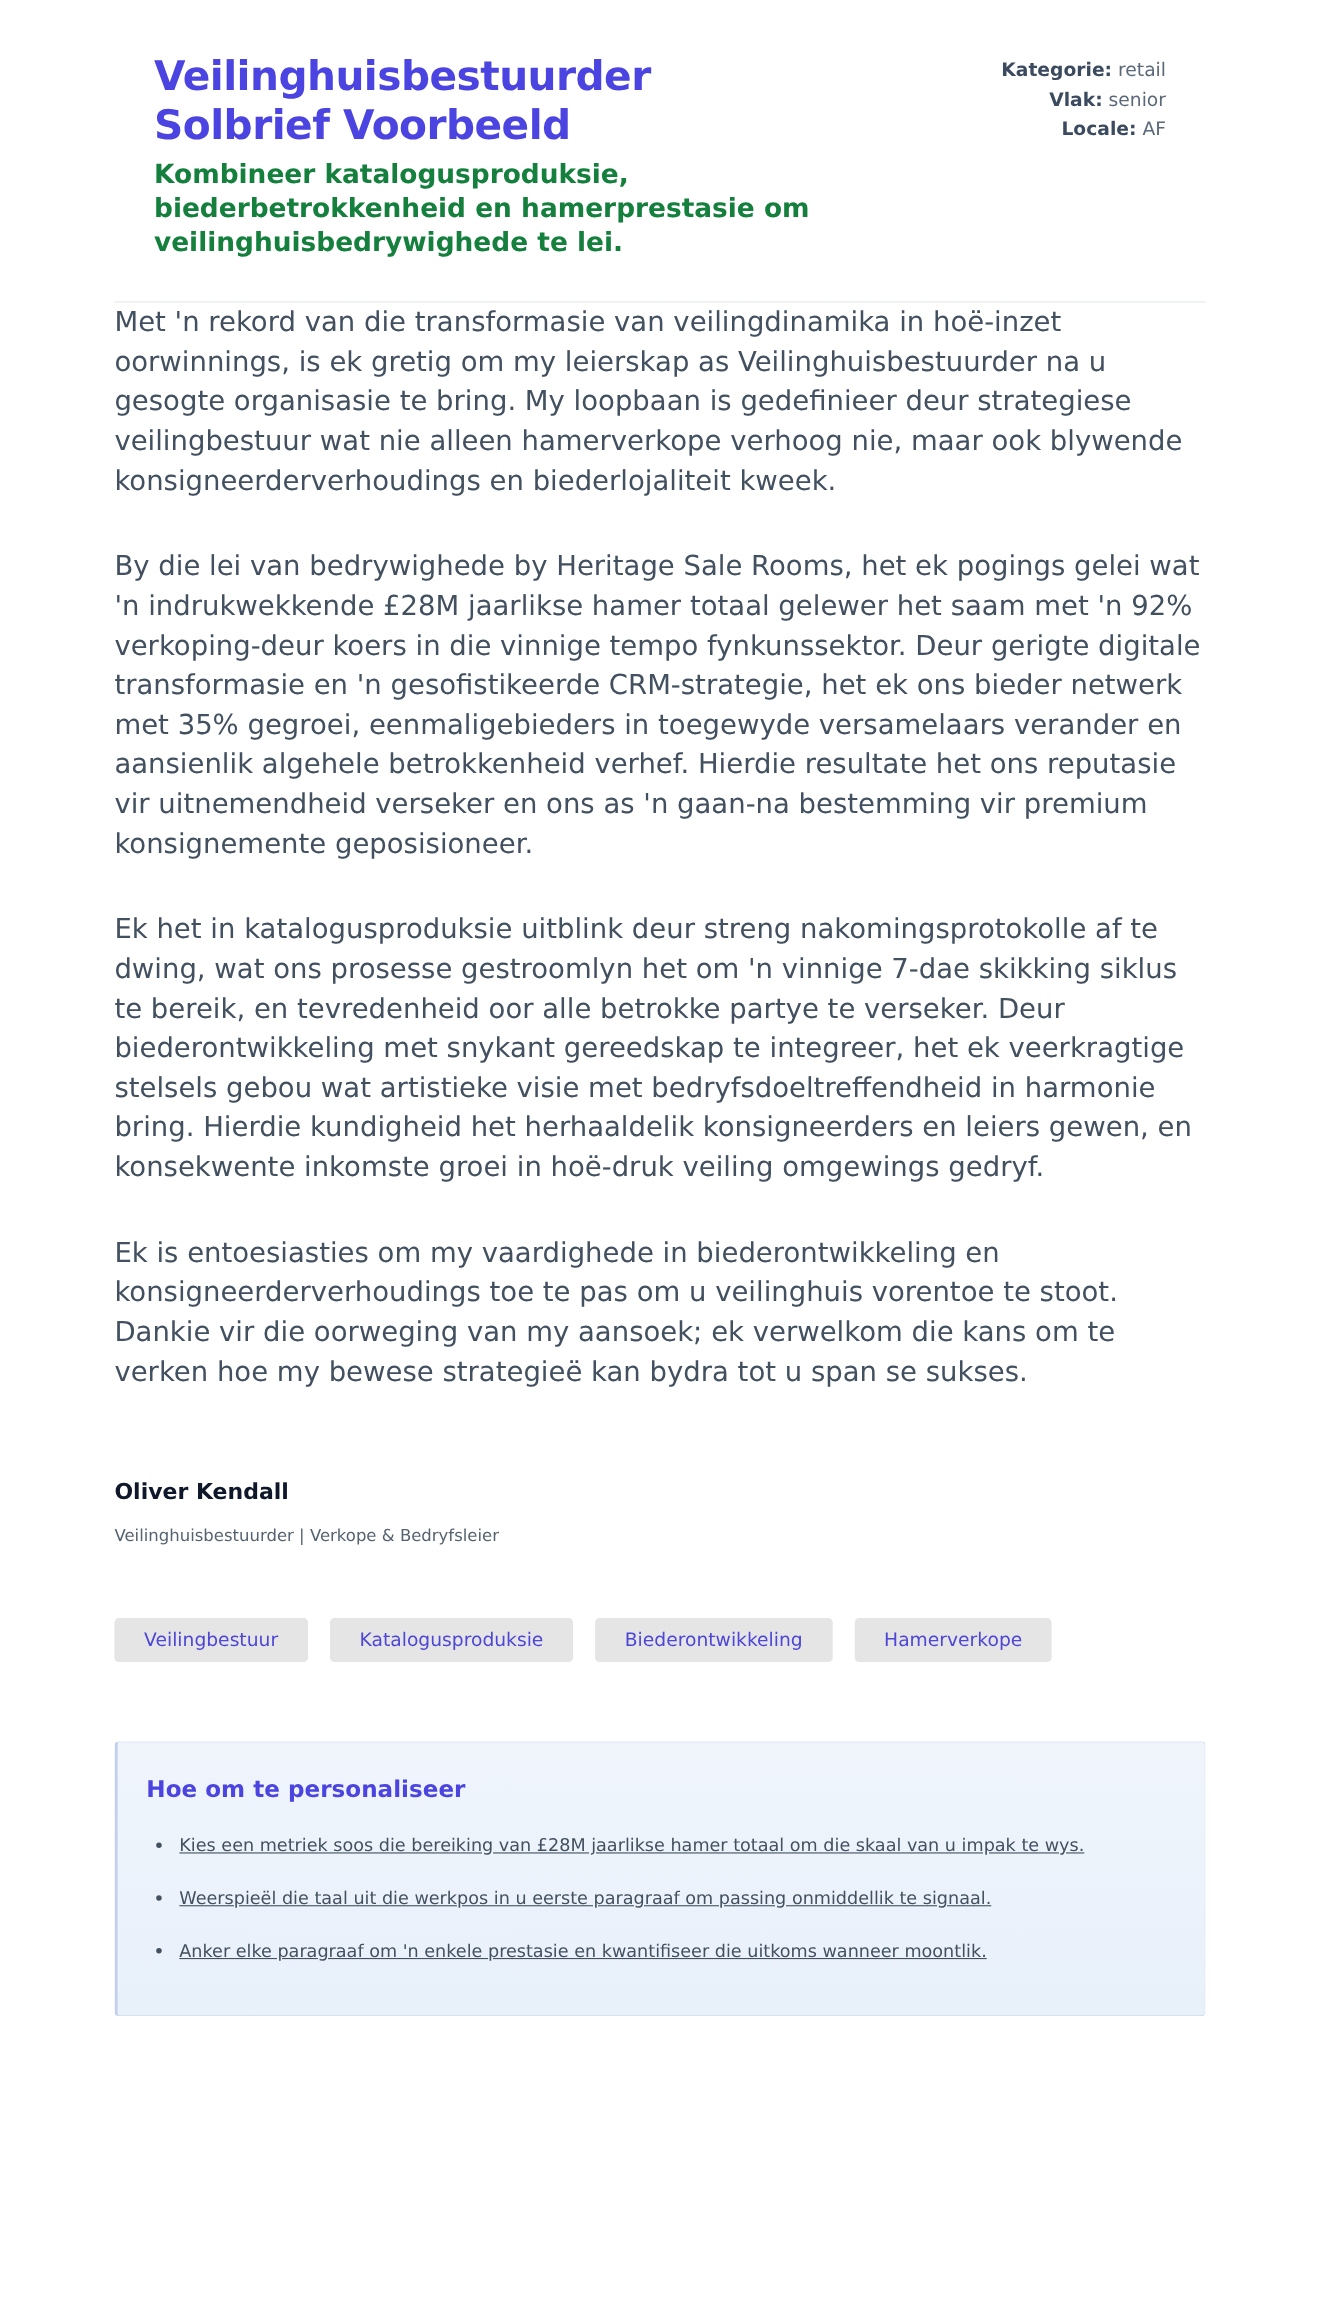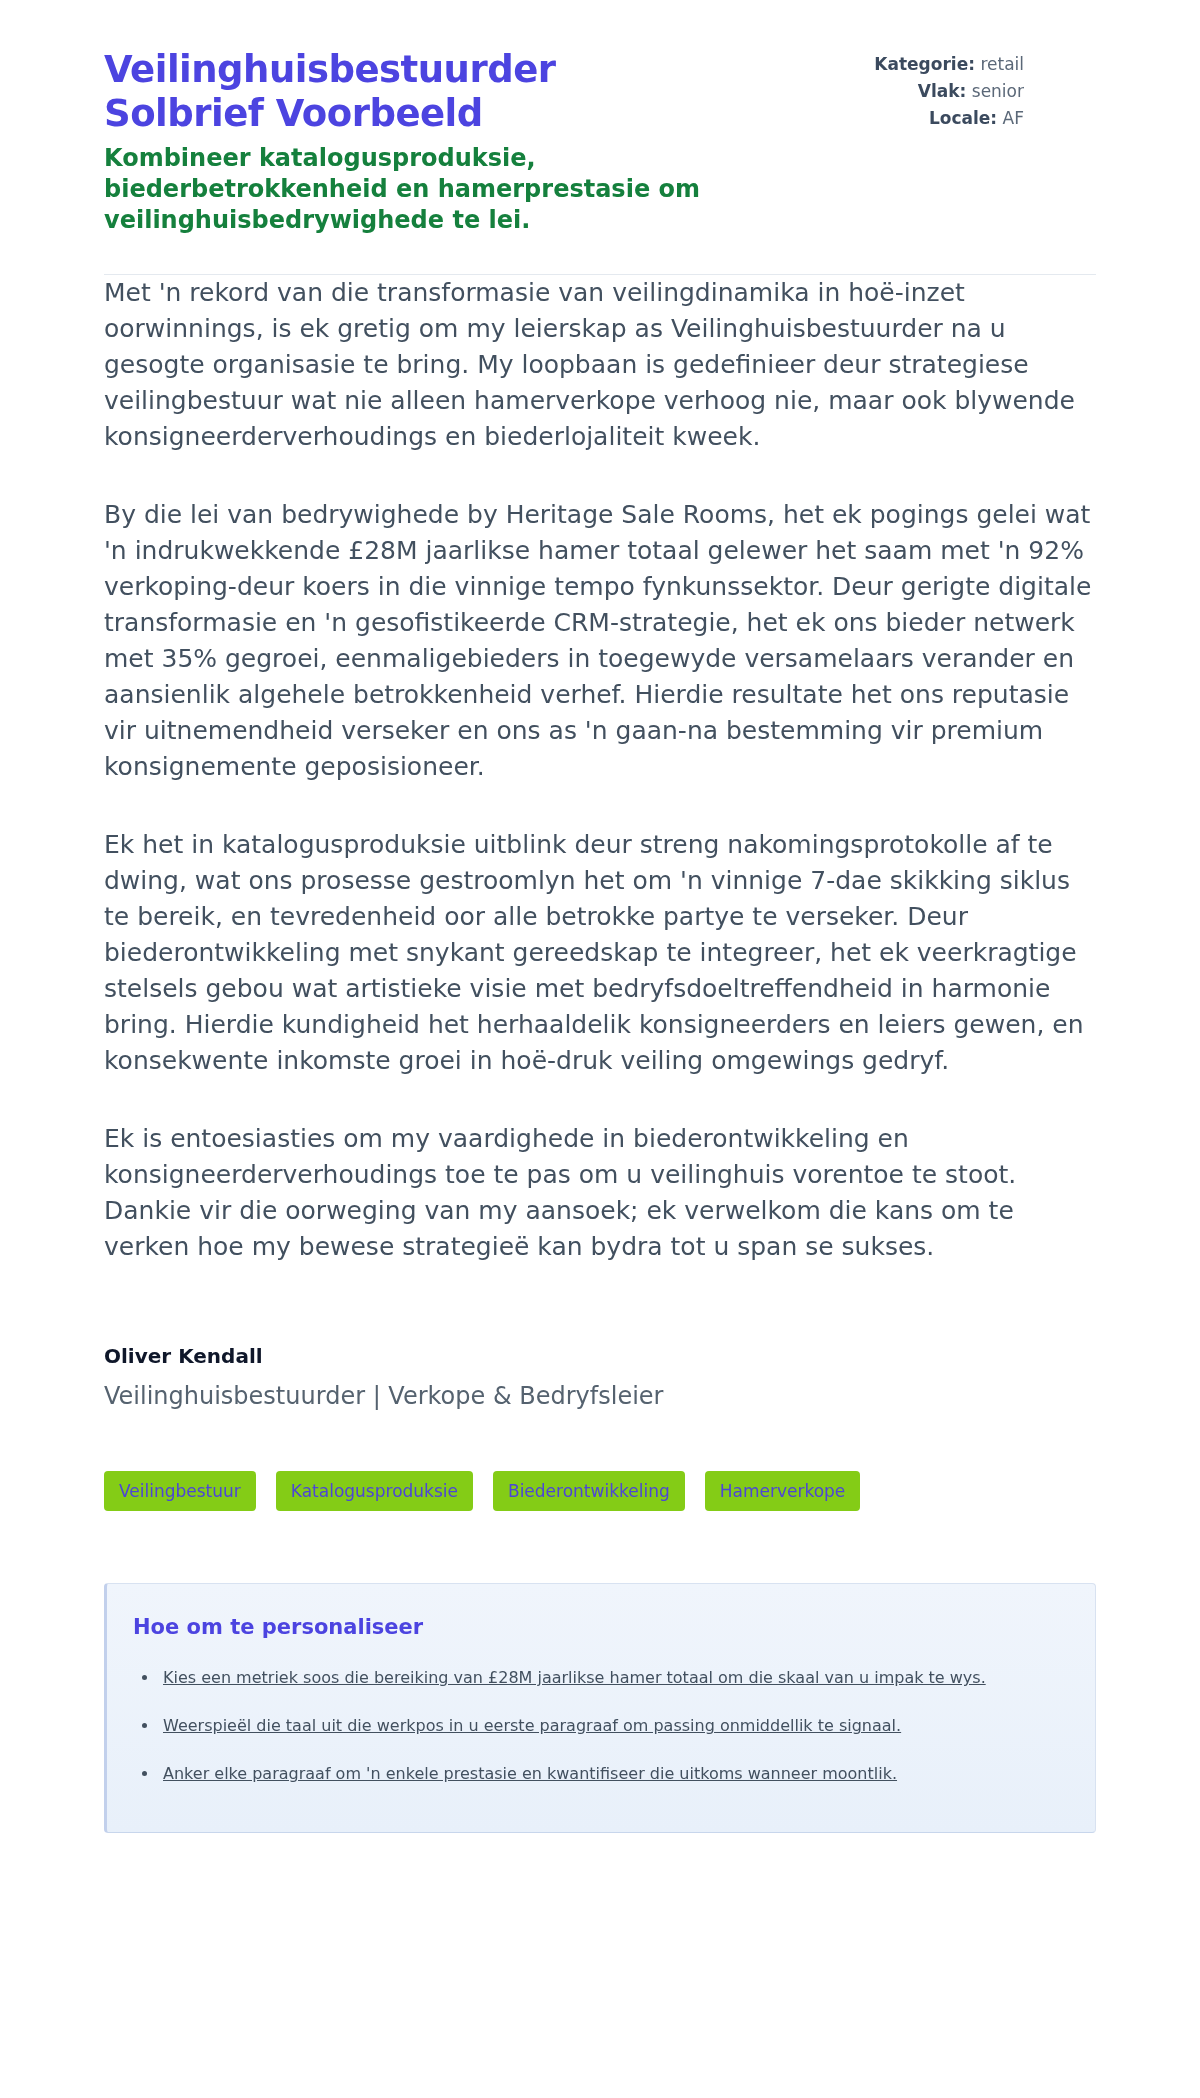--- a/index.html
+++ b/index.html
@@ -6,21 +6,21 @@
   body{
     width:1200px;
     min-height:2098px;
     background:#ffffff;
     font-family:"DejaVu Sans", sans-serif;
     -webkit-font-smoothing:antialiased;
   }
   .page{width:992px;margin:0 auto;padding-top:48px;}
 
   
-  .header{display:flex;justify-content:flex-start;align-items:flex-start;}
+  .header{display:flex;justify-content:center;align-items:flex-start;}
   .header-left{width:620px;}
   .page-title{
     margin:0;
     font-size:37px;
     line-height:1.18;
     font-weight:bold;
     color:#4c44e0;
     letter-spacing:-0.5px;
   }
   .page-subtitle{
@@ -46,31 +46,31 @@
     color:#4c44e0;
   }
   .paragraphs p{
     margin:0 0 42px;
     font-size:25px;
     line-height:36px;
     color:#42505f;
   }
   .signature{margin-top:78px;}
   .sig-name{margin:0;font-size:20px;line-height:26px;font-weight:bold;color:#0f172a;}
-  .sig-role{margin:14px 0 0;font-size:24px;line-height:26px;color:#55626f;}
+  .sig-role{margin:14px 0 0;font-size:15px;line-height:26px;color:#55626f;}
 
   
   .tags{margin-top:62px;display:flex;flex-wrap:wrap;gap:14px 20px;width:1010px;}
   .tag{
     display:inline-block;
-    background:#84cc16;
+    background:#e5e5e5;
     color:#4d46d6;
     font-size:17px;
     line-height:22px;
-    padding:9px 15px;
+    padding:9px 27px;
     border-radius:4px;
     white-space:nowrap;
   }
 
   
   .tips{
     margin-top:72px;
     background:linear-gradient(180deg,#f0f5fc 0%,#e8f0fa 100%);
     border:1px solid #d8e2f1;
     border-left:3px solid #c2d0ec;

